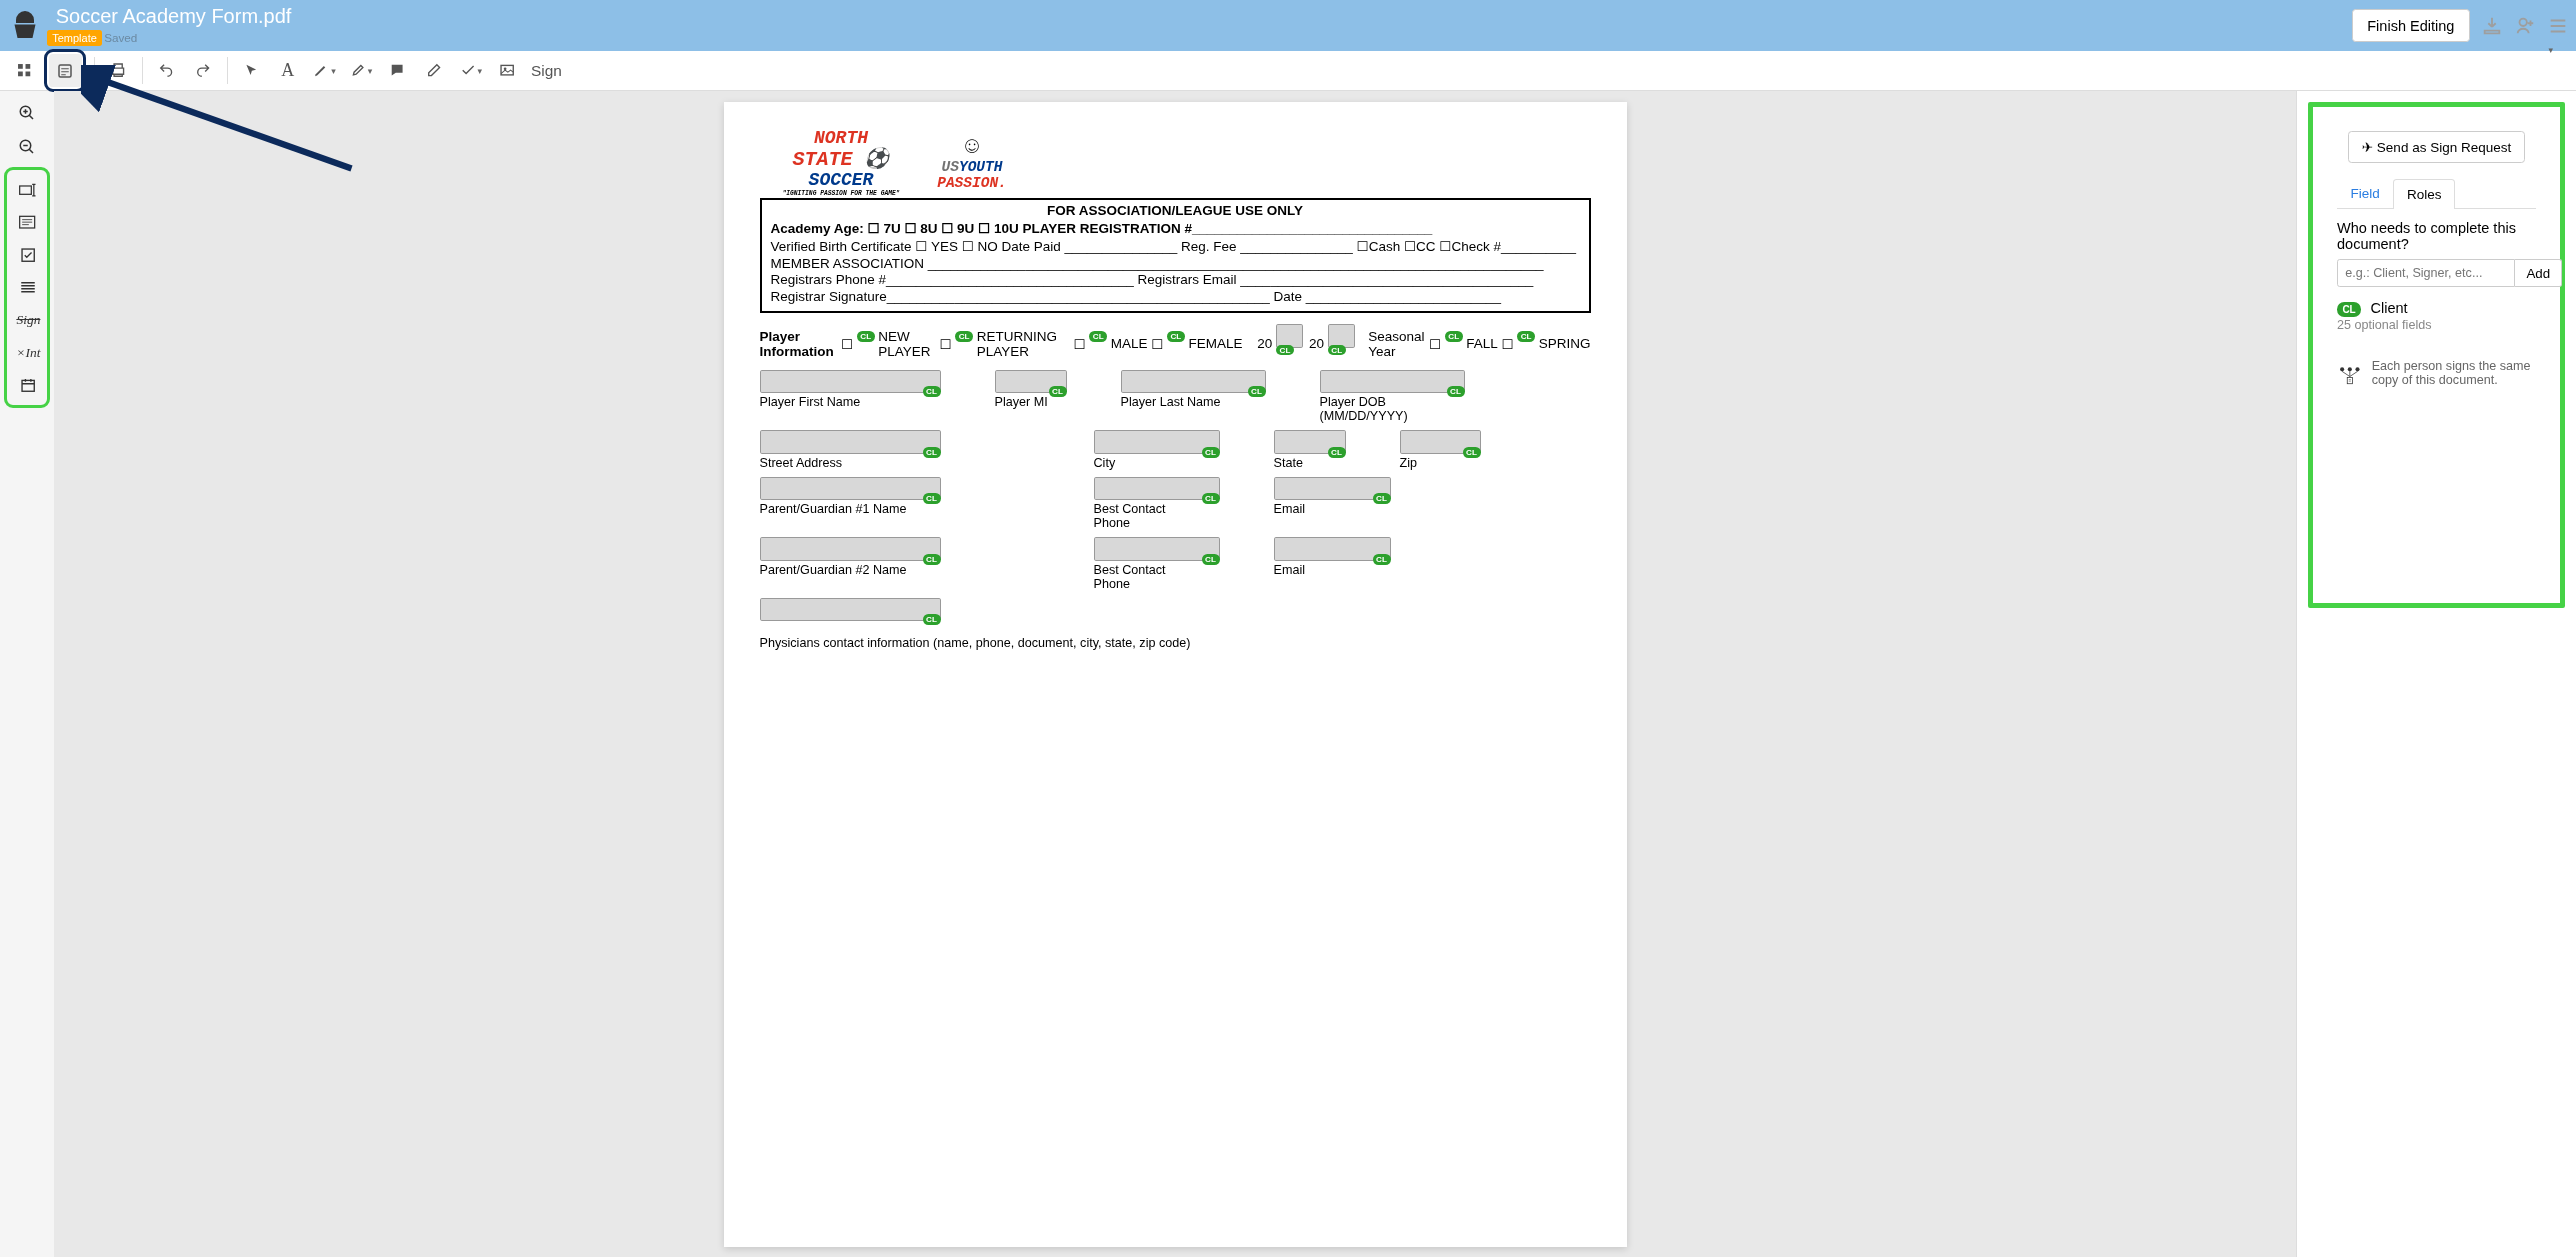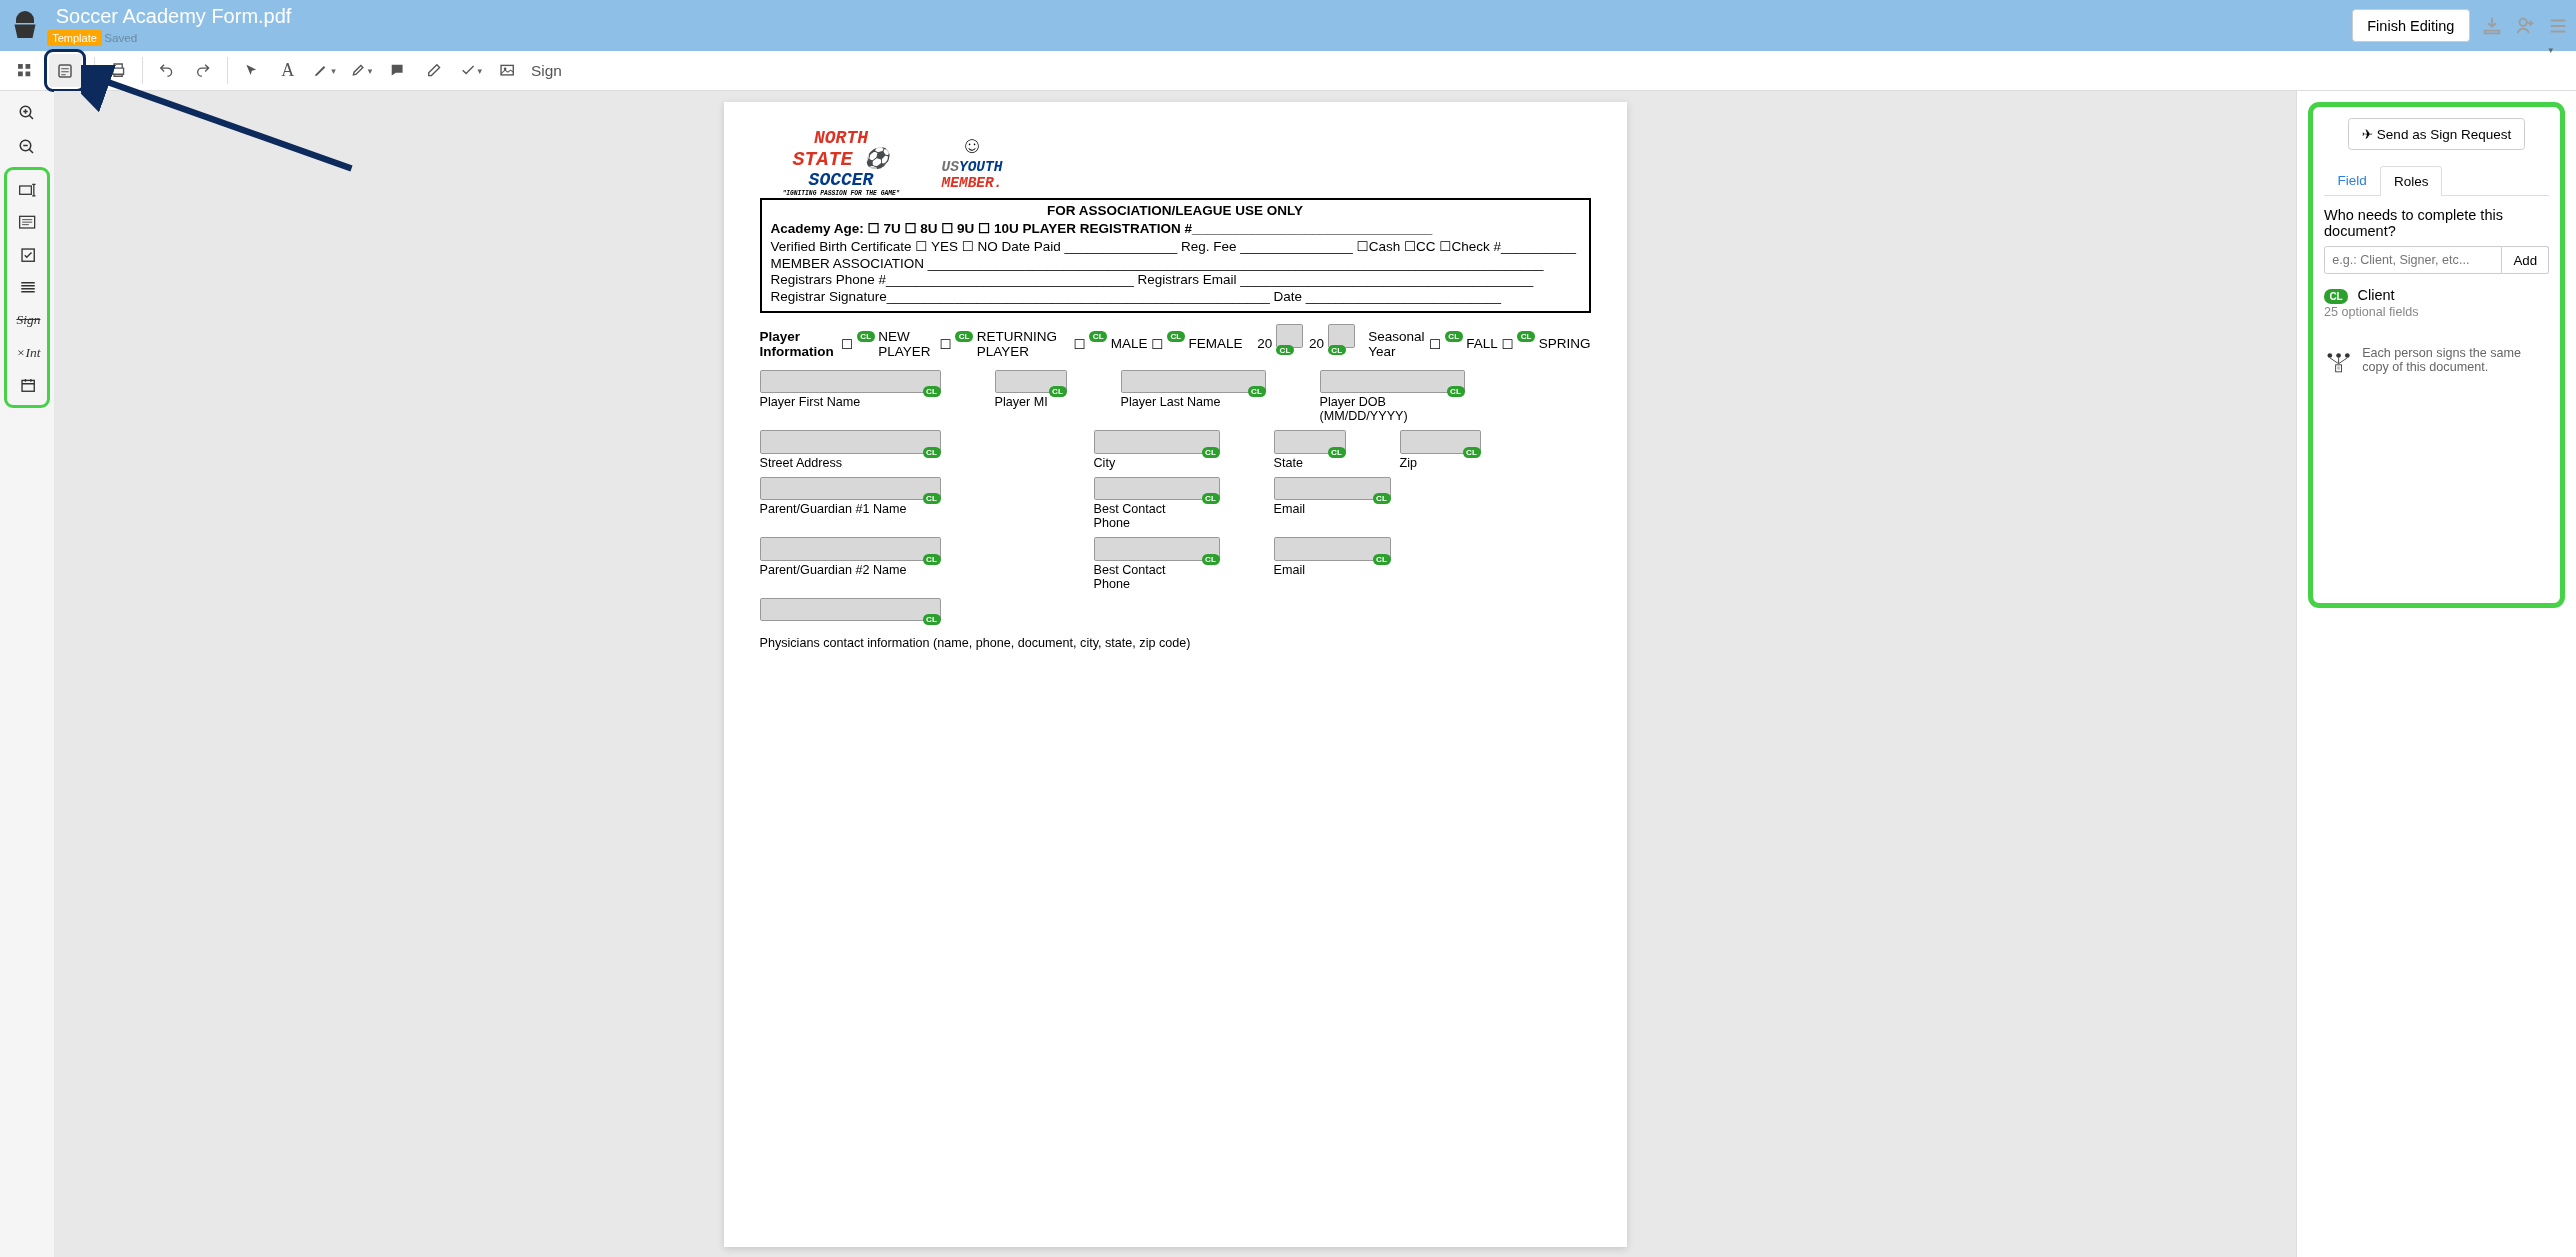--- a/index.html
+++ b/index.html
@@ -69,21 +69,21 @@
 .pi-row { display: flex; align-items: center; gap: 3.6px; margin-bottom: 1.8px; }
 .pi-row strong { font-weight: bold; }
 
 .cl-tag { background: #2ca02c; color: #fff; font-size: 8.1px; font-weight: bold; padding: 0.9px 3.6px; border-radius: 5.4px; position: relative; top: -7.2px; }
 .field-box { background: #d8d8d8; border: 0.9px solid #999; height: 23.5px; border-radius: 1.8px; }
 .field-label { font-size: 12.6px; margin-top: 1.8px; }
 .fields-grid { display: flex; gap: 54px; margin-top: 7.2px; flex-wrap: wrap; }
 .fields-grid .col { flex: 0 0 auto; }
 
 .right-panel { width: 280px; background: #fff; border-left: 0.9px solid #ddd; padding: 11px; }
-.rp-green { border: 5.4px solid #46d246; border-radius: 11px; padding: 11px; height: 506px; }
+.rp-green { border: 5.4px solid #46d246; border-radius: 2px; padding: 24px; height: 506px; }
 .send-btn { border: 0.9px solid #ccc; background: #fff; border-radius: 3.6px; padding: 7.2px 12.6px; font-size: 13.5px; cursor: pointer; display: block; margin: 0 auto 14.5px auto; }
 .tabs { display: flex; border-bottom: 0.9px solid #ddd; margin-bottom: 11px; }
 .tab { padding: 7.2px 12.6px; font-size: 13.5px; cursor: pointer; border: 0.9px solid transparent; border-bottom: none; }
 .tab.active { border-color: #ddd; border-radius: 3.6px 3.6px 0 0; background: #fff; position: relative; top: 0.9px; }
 .tab.inactive { color: #2a7de1; }
 .rp-q { font-size: 14.5px; margin-bottom: 7.2px; }
 .rp-add-row { display: flex; margin-bottom: 12.6px; }
 .rp-input { flex: 1; border: 0.9px solid #ccc; padding: 5.4px 7.2px; font-size: 12.6px; border-radius: 2.7px 0 0 2.7px; }
 .rp-add { border: 0.9px solid #ccc; border-left: none; padding: 5.4px 11px; background: #fff; cursor: pointer; border-radius: 0 2.7px 2.7px 0; }
 .role-pill { background: #2ca02c; color: #fff; font-size: 10px; font-weight: bold; padding: 1.8px 5.4px; border-radius: 7.2px; margin-right: 5.4px; }
@@ -280,21 +280,21 @@
       <div class="doc-head">
         <div class="logo-box" style="width:163px;">
           <div class="logo-nt" style="font-size:18px;"><span>NORTH</span></div>
           <div class="logo-nt" style="font-size:20px;"><span>STATE</span> ⚽</div>
           <div class="logo-nt s" style="font-size:18px;color:#003a8c;"><span>SOCCER</span></div>
           <div class="logo-tag">"IGNITING PASSION FOR THE GAME"</div>
         </div>
         <div class="logo-box" style="width:99px;">
           <div style="font-size:23.5px;">☺</div>
           <div class="logo-usy" style="font-size:14.5px;"><span style="color:#737373;">US</span><span>YOUTH</span></div>
-          <div class="logo-usy" style="font-size:14.5px;color:#d32;"><span>MEMBER.</span></div>
+          <div class="logo-usy" style="font-size:14.5px;color:#d32;"><span>PASSION.</span></div>
         </div>
       </div>
 
       <div class="assoc-box">
         <div class="assoc-head">FOR ASSOCIATION/LEAGUE USE ONLY</div>
         <div class="assoc-row" style="font-weight:bold;">Academy Age:  ☐ 7U     ☐ 8U     ☐ 9U     ☐ 10U   PLAYER REGISTRATION #________________________________</div>
         <div class="assoc-row">Verified Birth Certificate ☐ YES  ☐ NO    Date Paid _______________ Reg. Fee _______________ ☐Cash ☐CC ☐Check #__________</div>
         <div class="assoc-row">MEMBER ASSOCIATION __________________________________________________________________________________</div>
         <div class="assoc-row">Registrars Phone #_________________________________  Registrars Email _______________________________________</div>
         <div class="assoc-row">Registrar Signature___________________________________________________    Date __________________________</div>

